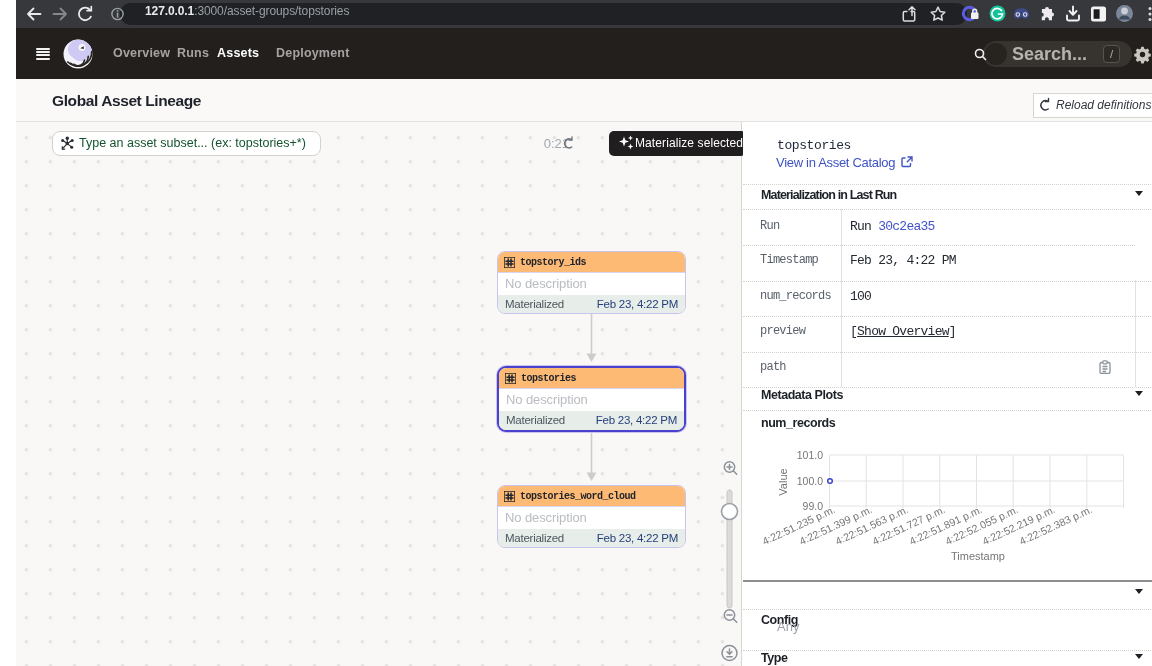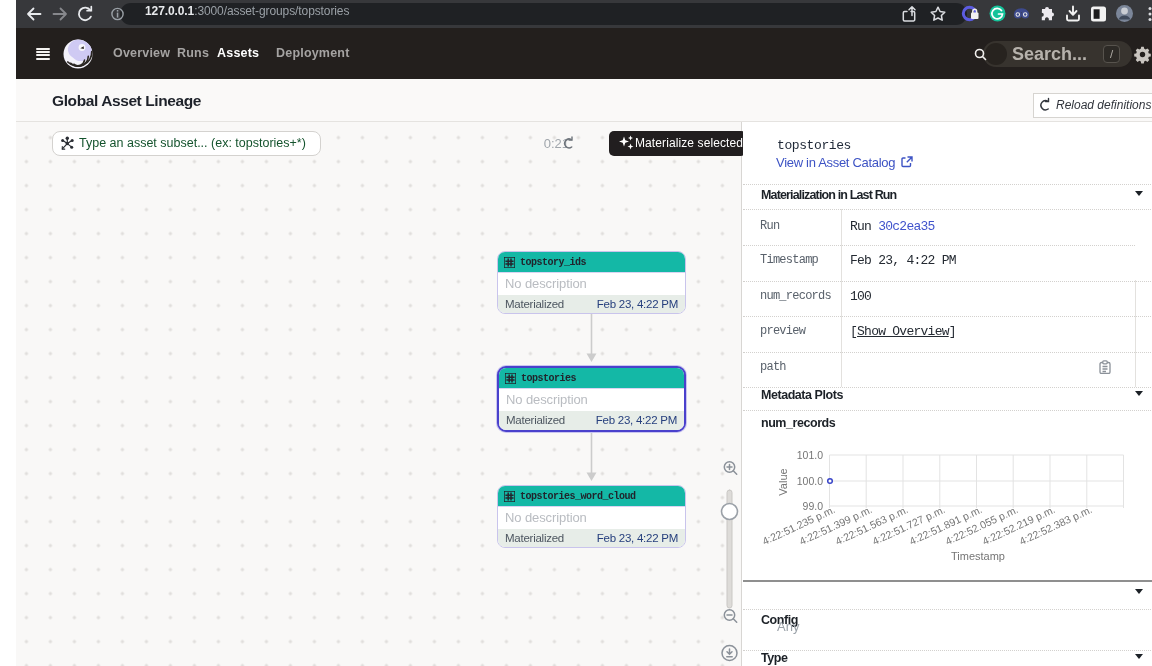--- a/index.html
+++ b/index.html
@@ -31,21 +31,21 @@
   #graph { left:0; top:122px; width:726px; height:544px; border-right:1px solid #d8d6d3; background-color:#f9f8f7;
     background-image: radial-gradient(circle, #e0dedc 1.3px, rgba(224,222,220,0) 1.9px);
     background-size: 24px 24px; background-position: -1.6px 3.6px; }
   #qinput { left:20px; top:9px; width:269px; height:25px; background:#fff; border:1px solid #d4d2cf; border-radius:8px; }
   #qinput span { position:absolute; left:26px; top:0; height:23px; line-height:23px; font-size:12.5px; color:#14532d; white-space:nowrap; letter-spacing:0; }
   #timer { left:487px; top:9px; width:50px; height:25px; line-height:25px; text-align:right; font-size:13px; color:#a0a6ac; }
   #matbtn { left:577px; top:9px; width:137px; height:25px; background:#211e1f; border-radius:5px; }
   #matbtn span { position:absolute; left:26px; top:0; height:25px; line-height:25px; font-size:12px; font-weight:500; color:#fff; letter-spacing:0.1px; white-space:nowrap; }
   
   .node { position:absolute; left:481px; width:189px; background:#fff; border:1px solid #c9c4ec; border-radius:8px; overflow:hidden; }
-  .node .hd { height:21px; background:#14b8a6; display:flex; align-items:center; padding-left:6px; border-bottom:1px solid #d9d4f2;}
+  .node .hd { height:21px; background:#fdba74; display:flex; align-items:center; padding-left:6px; border-bottom:1px solid #d9d4f2;}
   .node .hd b { font-family:"Liberation Mono", monospace; font-size:10px; font-weight:700; color:#21242c; margin-left:5px; letter-spacing:-0.5px; }
   .node .bd { height:22px; line-height:22px; padding-left:7px; font-size:13px; color:#b9bcc1; letter-spacing:-0.1px; }
   .node .ft { height:19px; background:#e7ede8; line-height:19px; font-size:11.5px; letter-spacing:-0.25px; padding:0 7px; color:#4d5660; position:relative; }
   .node .ft em { position:absolute; right:7px; top:0; font-style:normal; color:#27407e; }
   #node2 { border:2px solid #4a41cc; border-radius:9px; box-shadow:0 0 0 1px #cac5f0; }
   
   #side { left:727px; top:122px; width:412px; height:544px; background:#fff; overflow:hidden; }
   .mono { font-family:"Liberation Mono", monospace; }
   #atitle { left:18px; top:16px; font-size:13px; color:#1e2736; font-weight:400; letter-spacing:-0.4px;}
   #alink { left:17px; top:32.5px; font-size:13px; color:#3d53c4; letter-spacing:-0.3px; }

